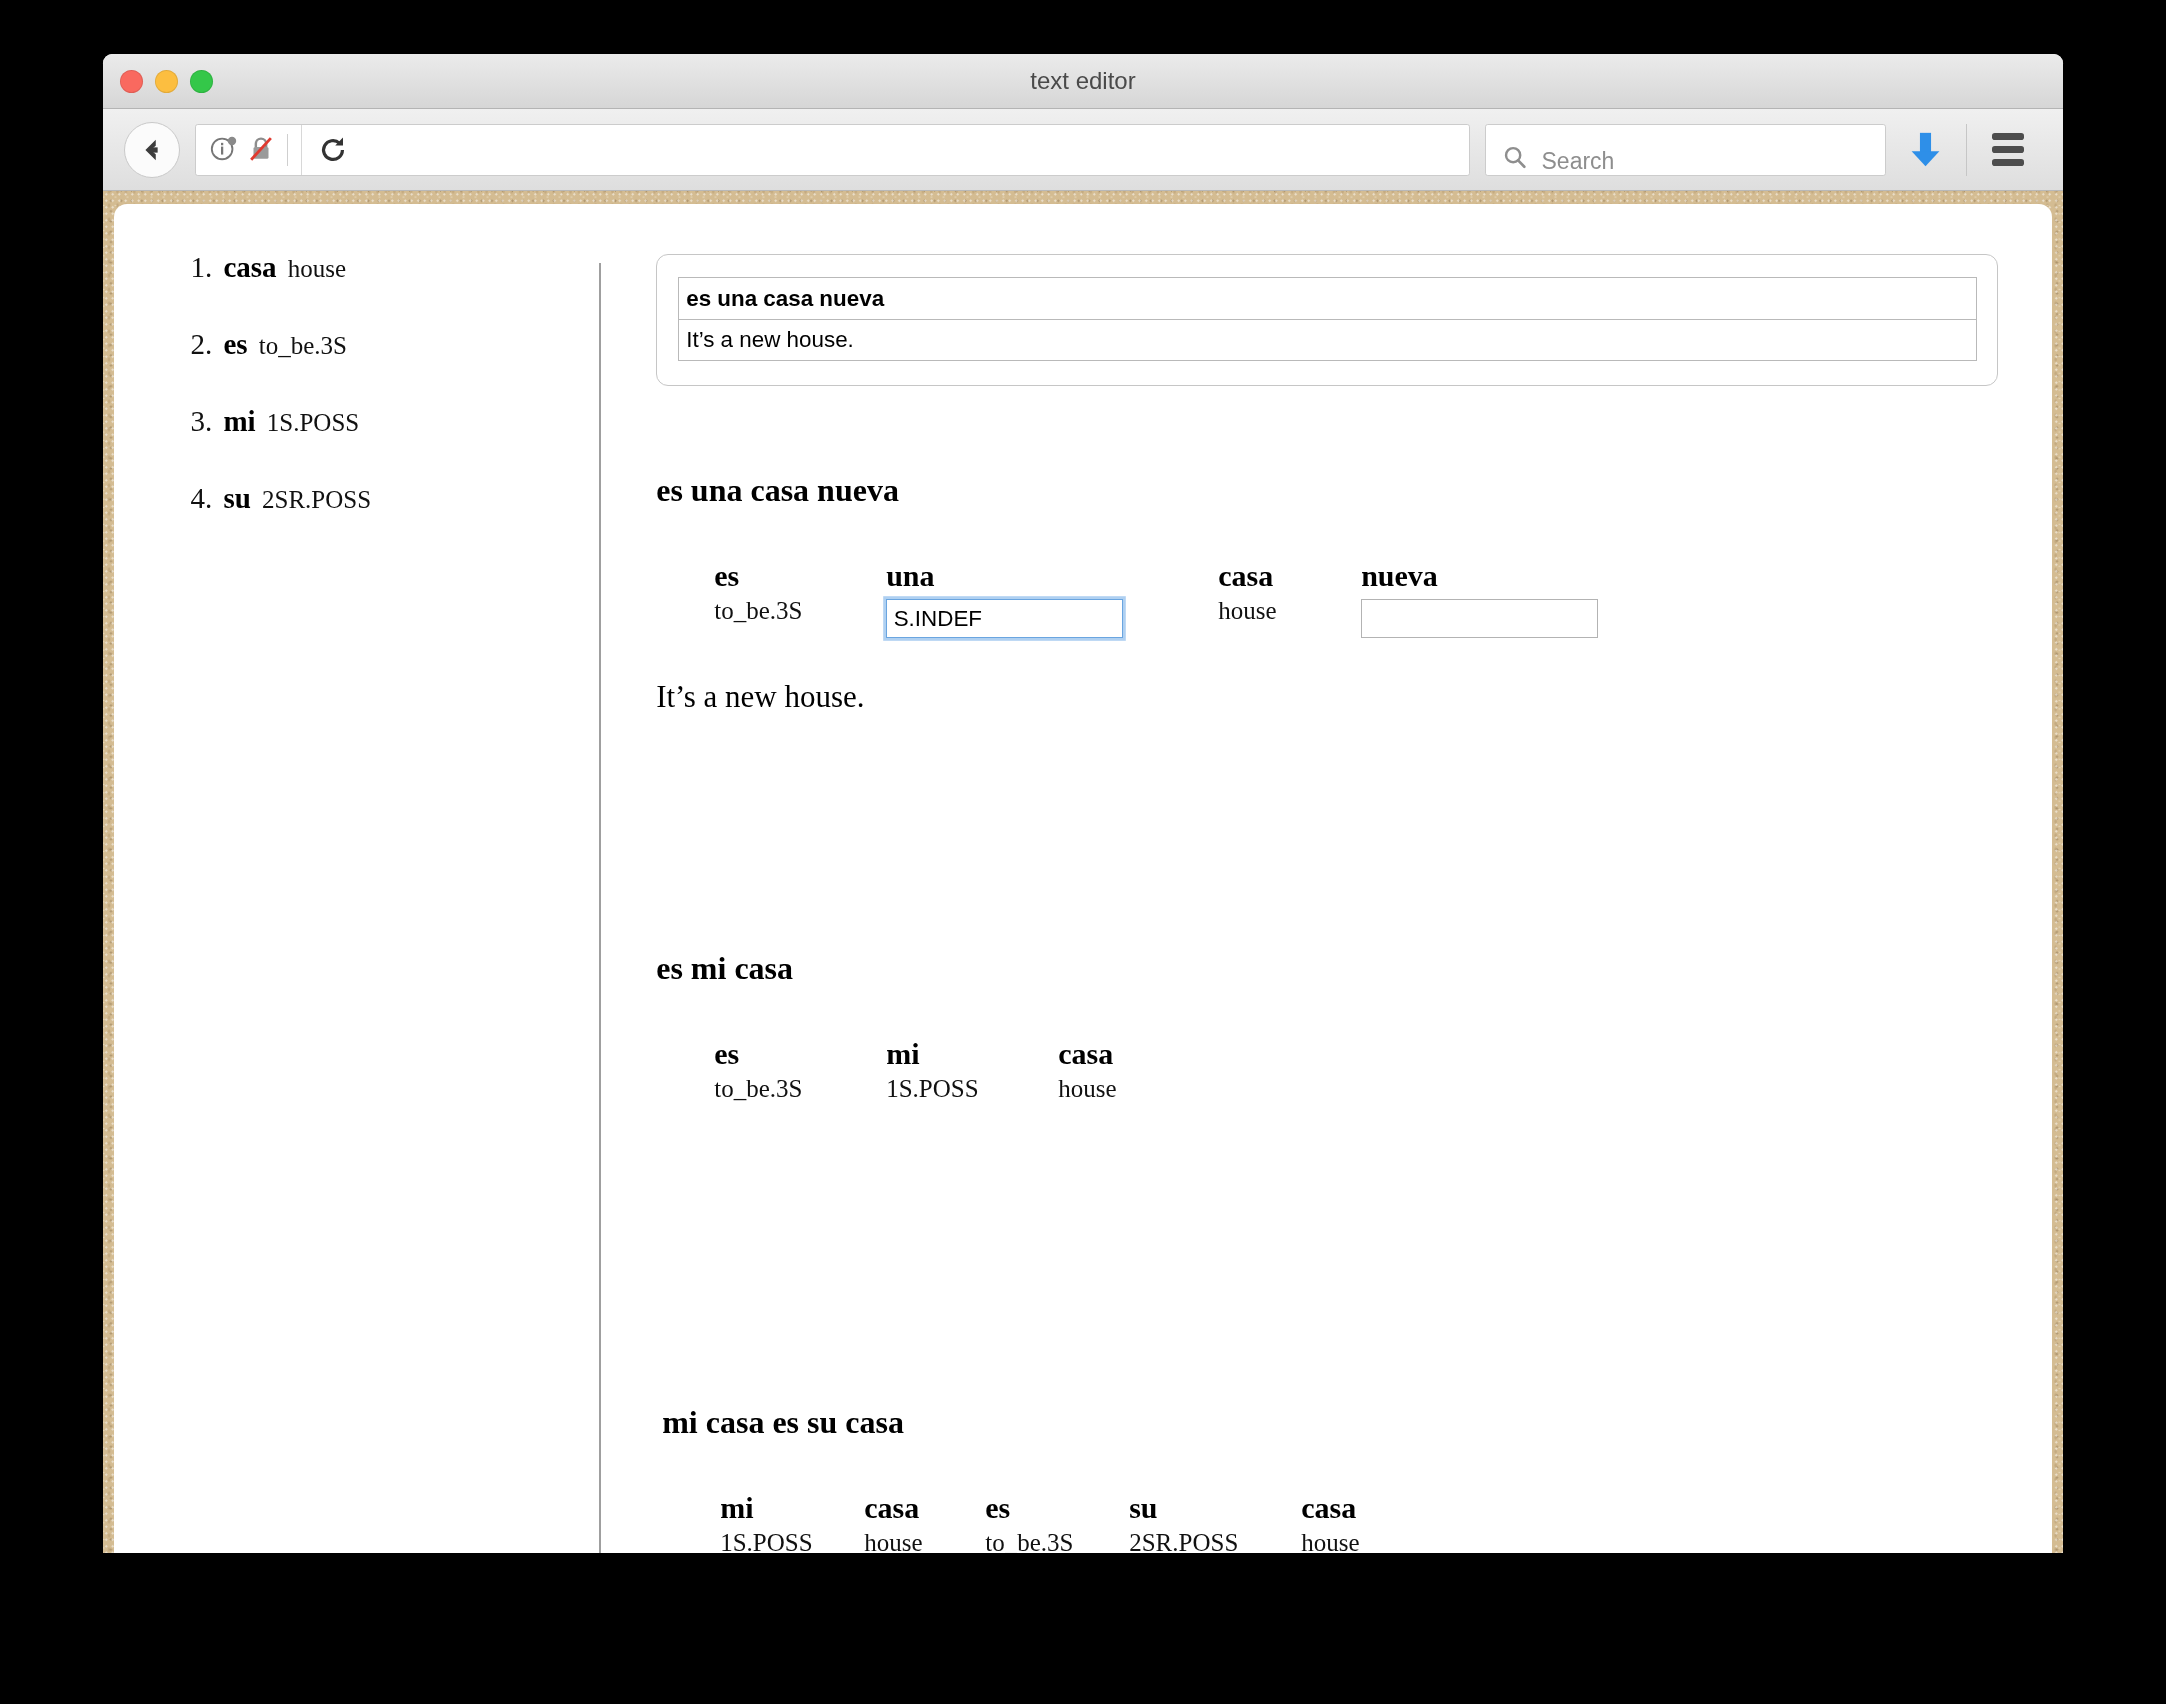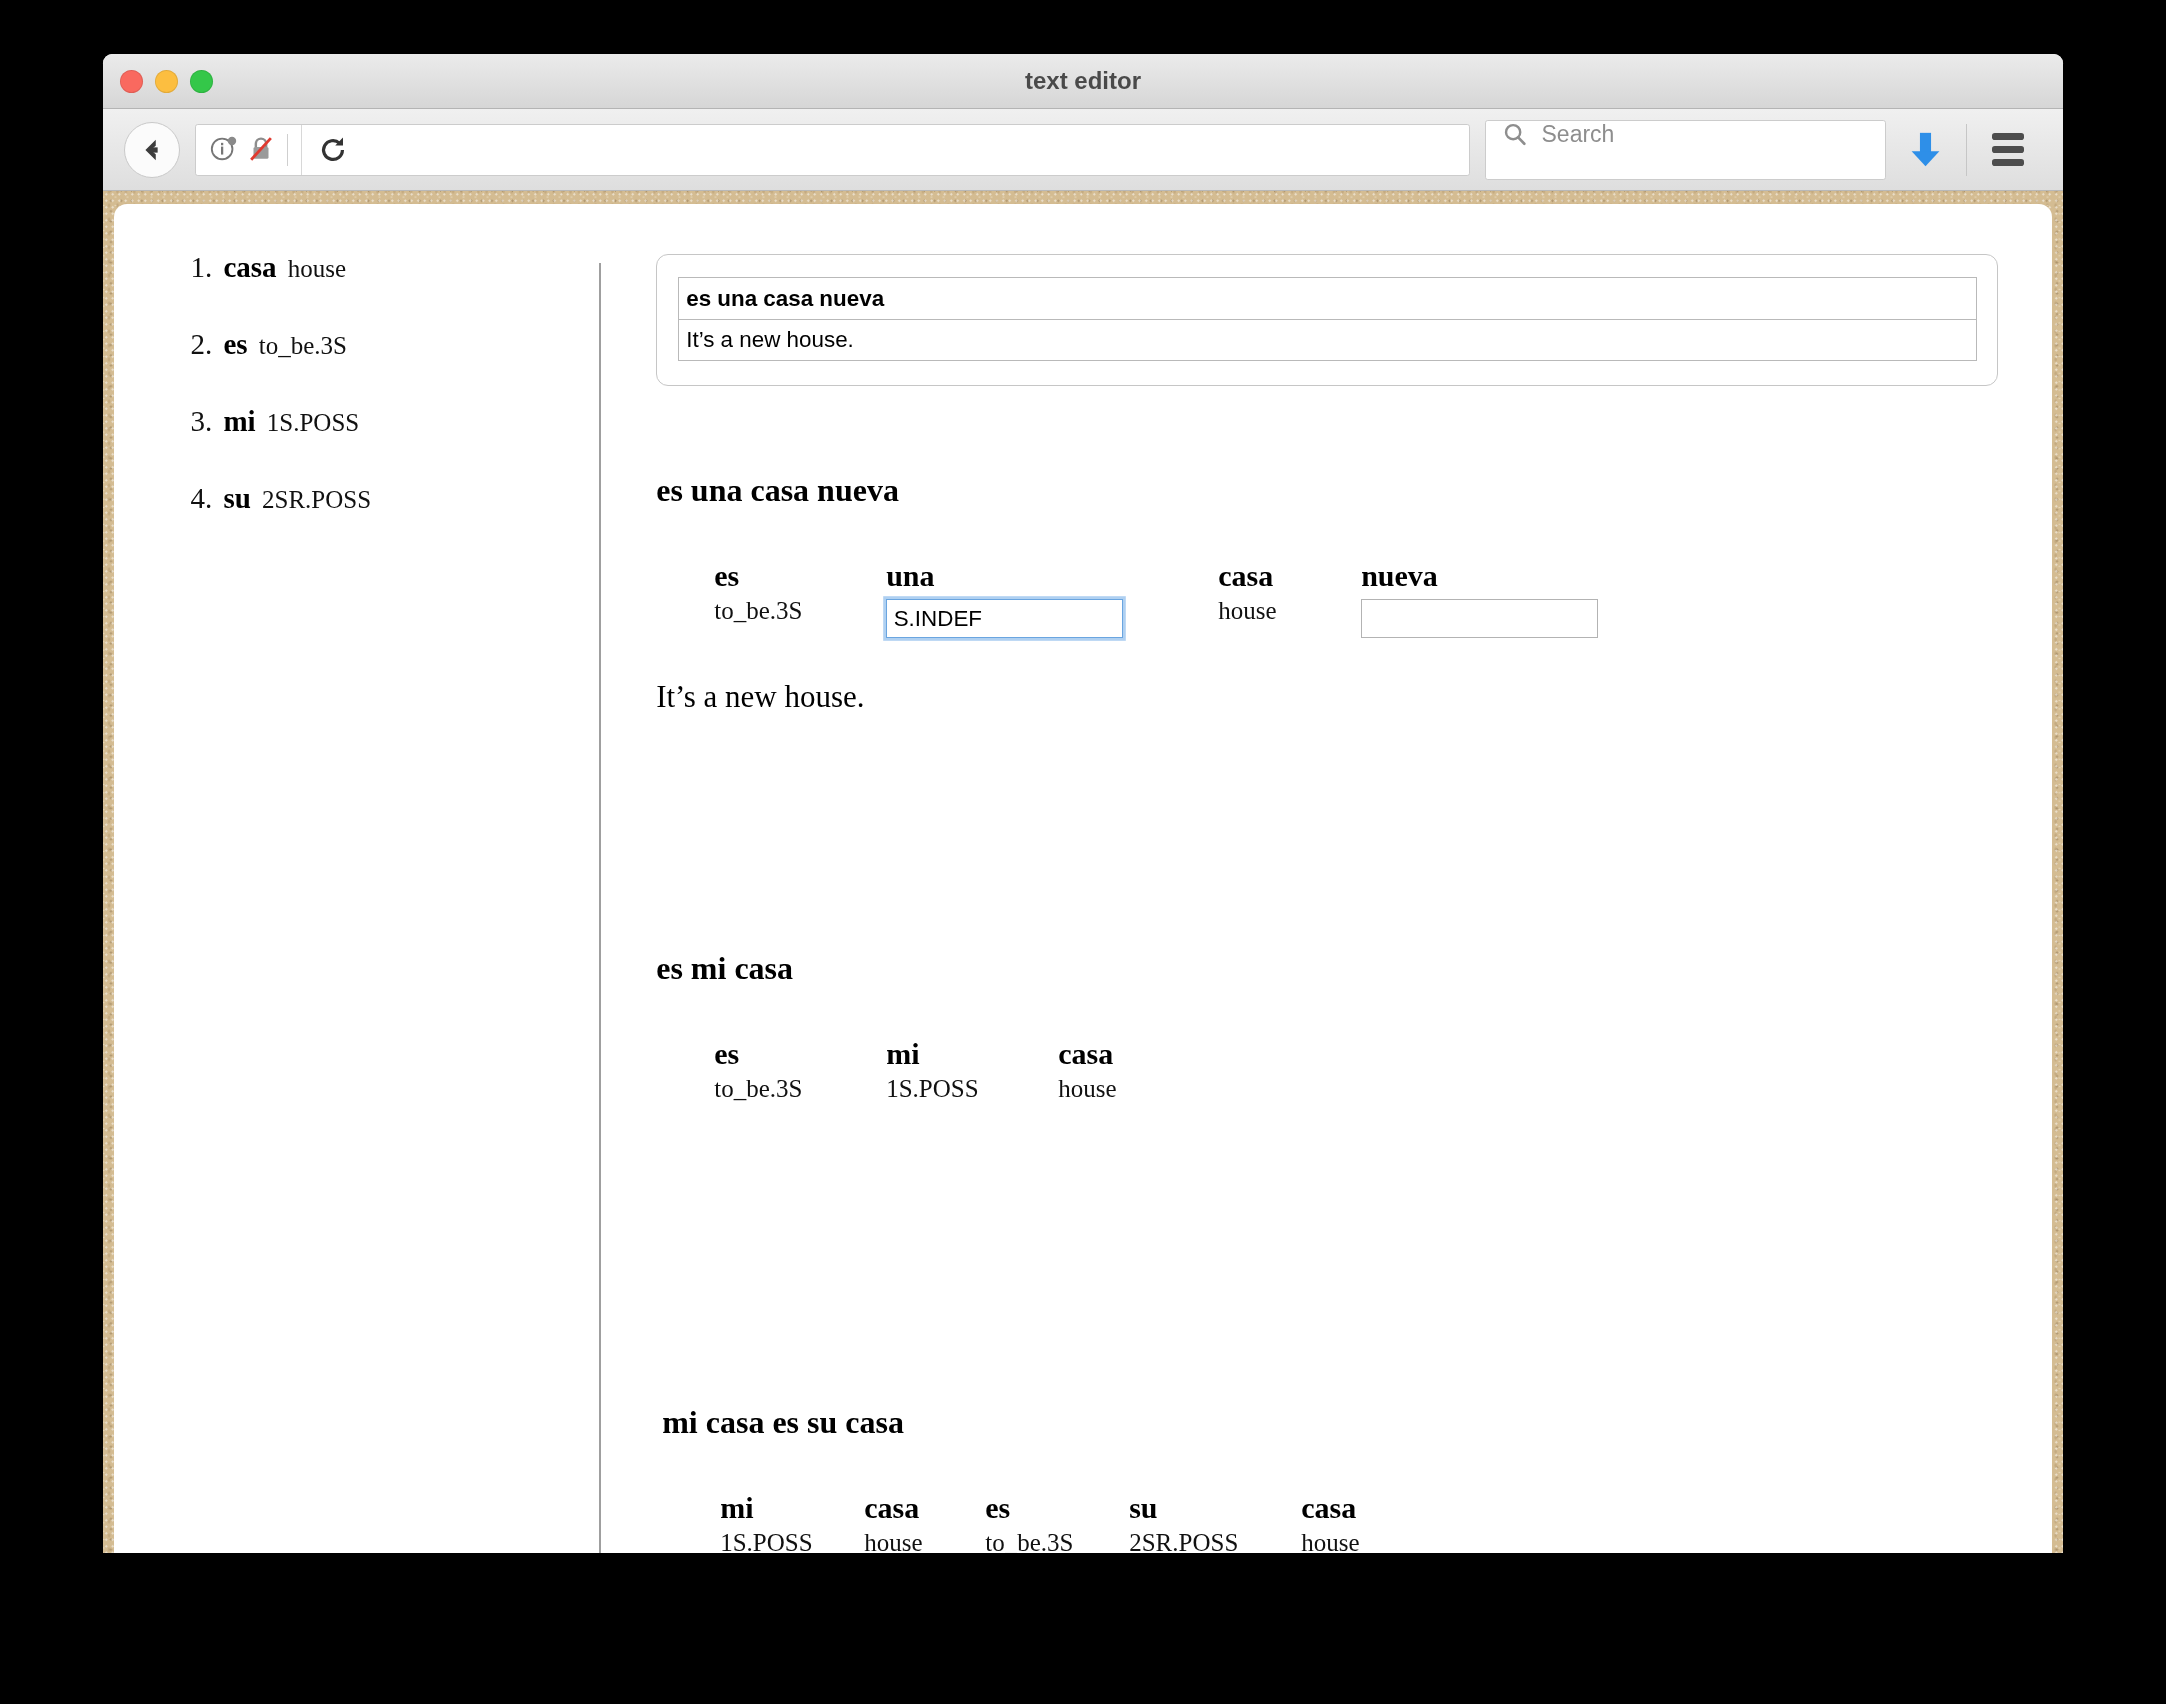--- a/index.html
+++ b/index.html
@@ -26,21 +26,20 @@
     box-shadow: 0 3.7px 24px rgba(0,0,0,0.55);
     background: #ffffff;
   }
 
   
   #titlebar {
     position: relative;
     height: 54px;
     background: linear-gradient(to bottom, #ebebeb 0%, #d6d6d6 100%);
     border-bottom: 0.9px solid #b4b4b4;
-    font-weight: bold;
   }
   #traffic {
     position: absolute;
     left: 17px;
     top: 16px;
     display: flex;
     gap: 12px;
   }
   .light {
     width: 23px;
@@ -114,27 +113,27 @@
     width: 62px;
     height: 50px;
     border-left: 0.9px solid #d8d8d8;
     display: flex; align-items: center; justify-content: center;
     background: #ffffff;
   }
 
   #searchbar {
     flex: none;
     width: 401px;
-    height: 60px;
+    height: 52px;
     margin-left: 15px;
     background: #ffffff;
     border: 0.9px solid #cccccc;
     border-radius: 2.8px;
     display: flex;
-    align-items: flex-start;
+    align-items: flex-end;
     box-sizing: border-box;
     padding-left: 15px;
   }
   #search-placeholder {
     font-size: 23px;
     color: #8e8e8e;
     margin-left: 13px;
     font-family: "Liberation Sans", sans-serif;
   }
 

